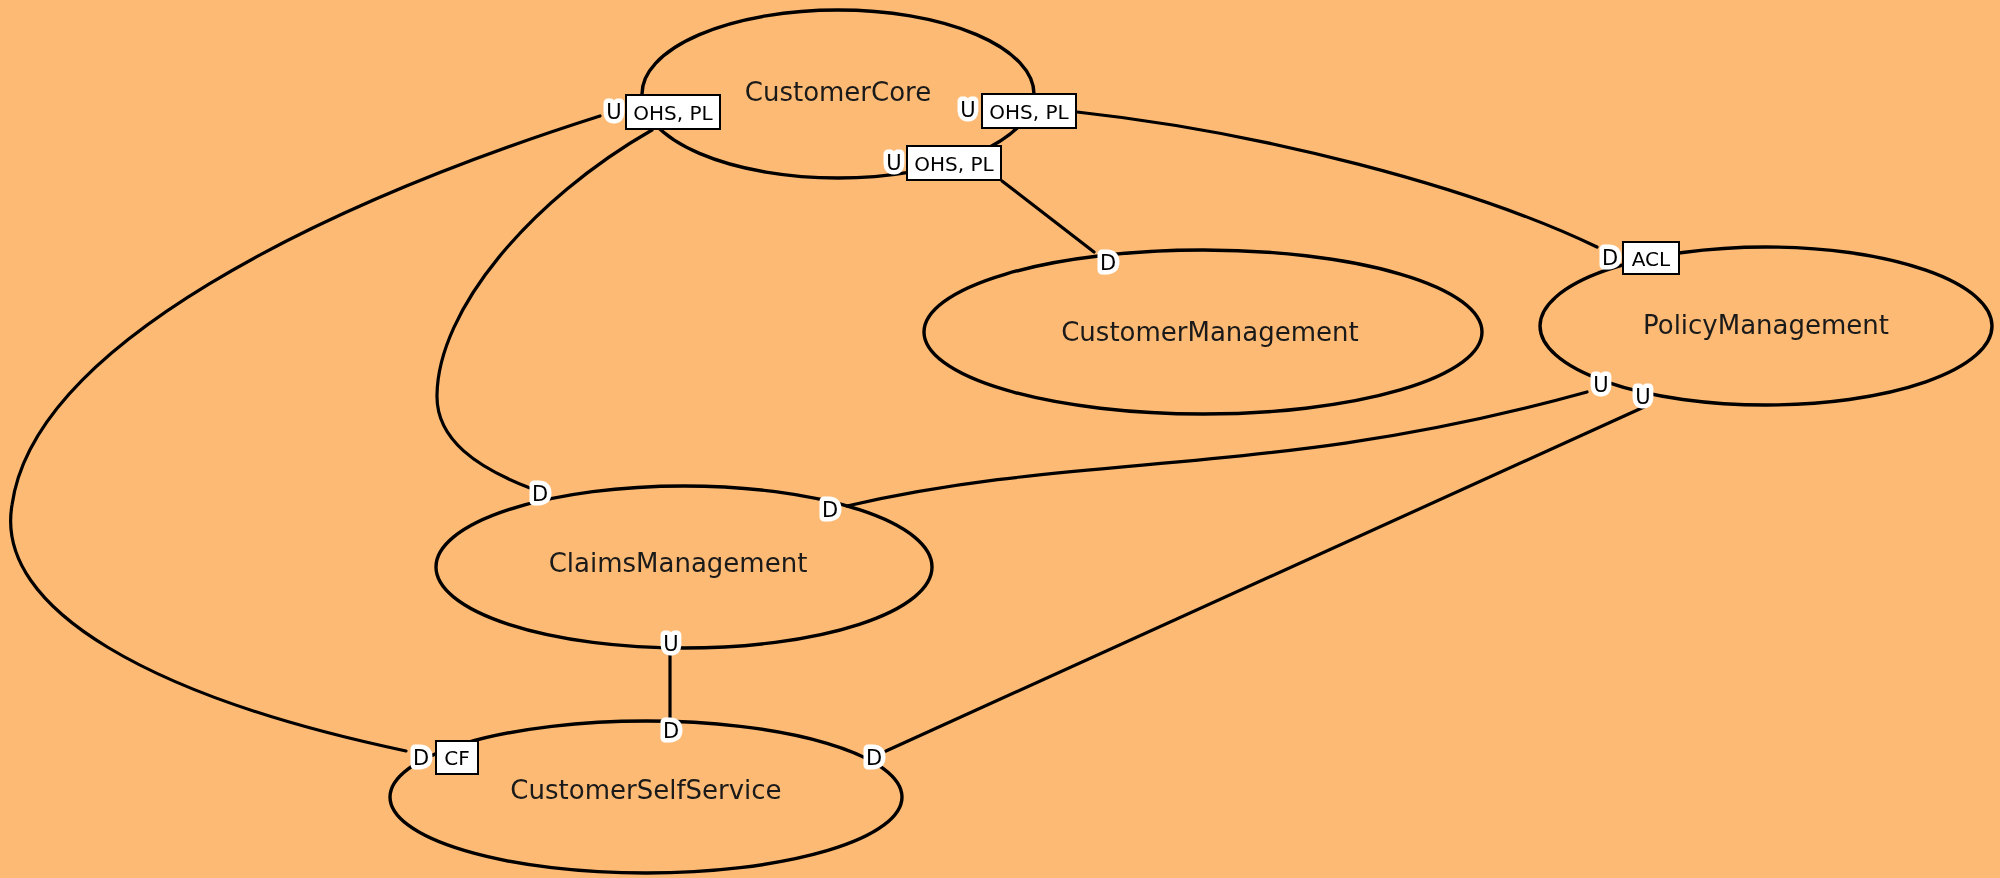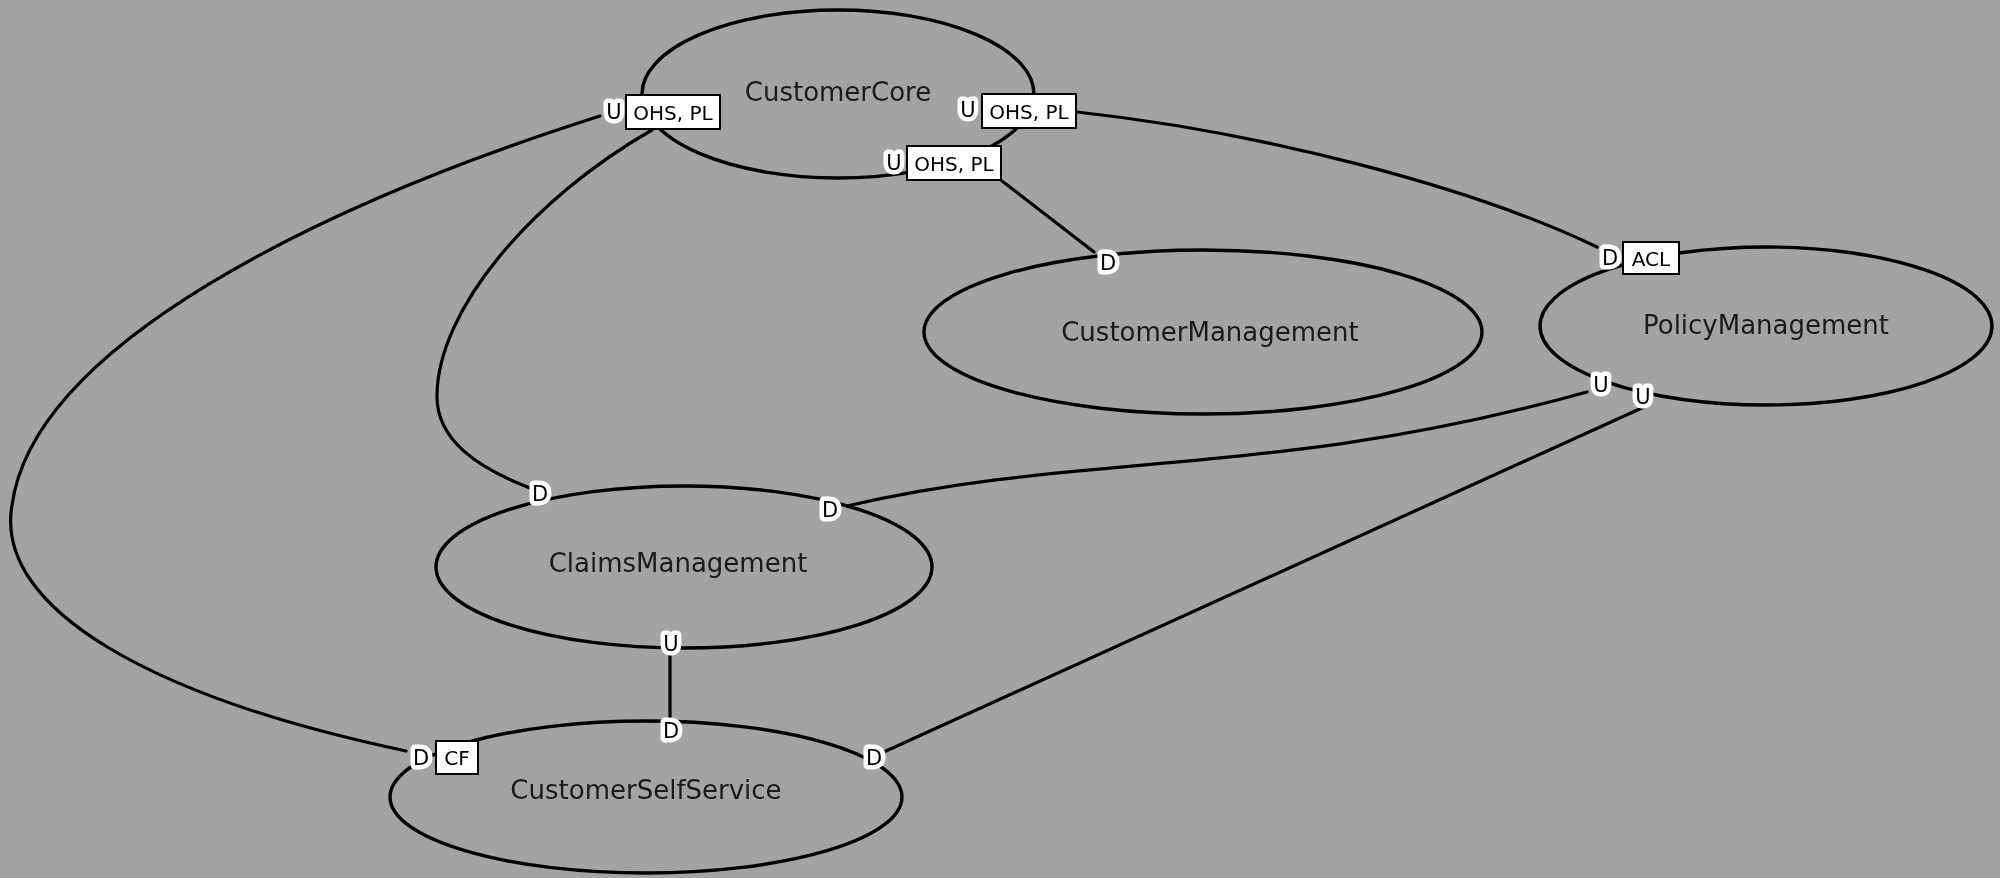--- a/index.html
+++ b/index.html
@@ -1,16 +1,16 @@
 <!DOCTYPE html>
 <html><head>
 <meta charset="utf-8">
 <style>
   html, body { margin: 0; padding: 0; background: #ffffff; }
-  .canvas-wrap { width: 2000px; height: 878px; background: #a3a3a3; }
+  .canvas-wrap { width: 2000px; height: 878px; background: #fdba74; }
   svg { display: block; }
   .ctx-ellipse { fill: none; stroke: #000000; stroke-width: 3.4; }
   .edge { fill: none; stroke: #000000; stroke-width: 3.2; stroke-linecap: round; }
   .ctx-title {
     font-family: "DejaVu Sans", "Liberation Sans", sans-serif;
     font-size: 26px; fill: #1a1a1a;
     text-anchor: middle; dominant-baseline: central;
   }
   .role-letter {
     font-family: "DejaVu Sans", "Liberation Sans", sans-serif;

